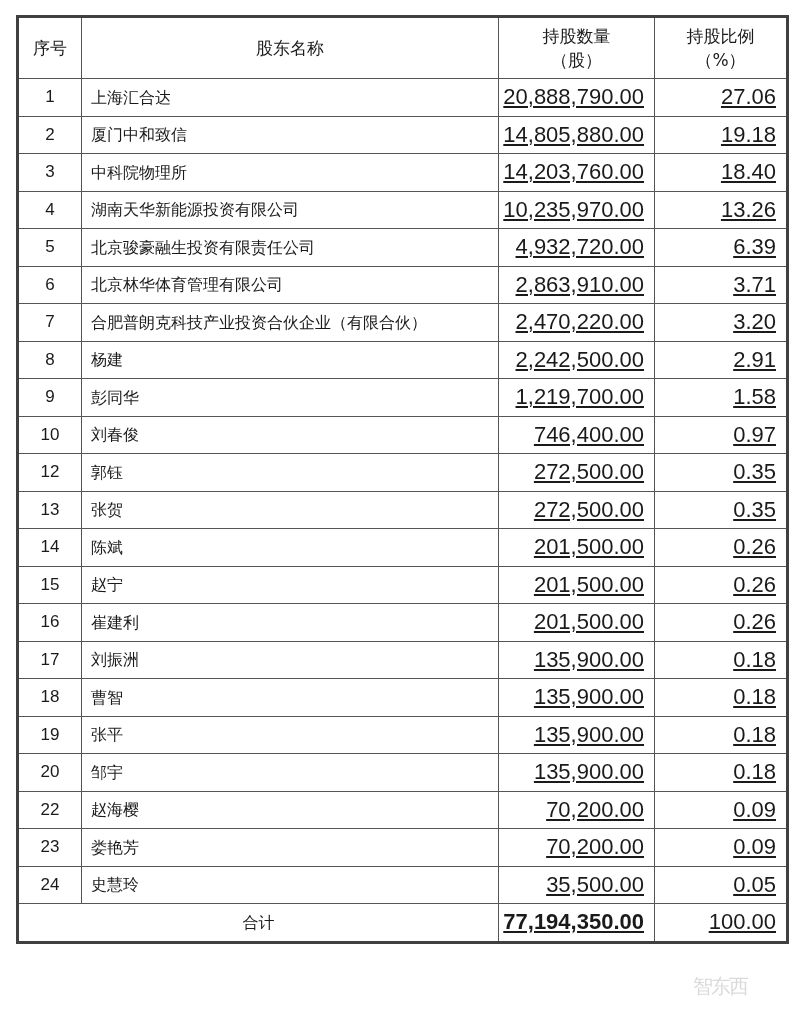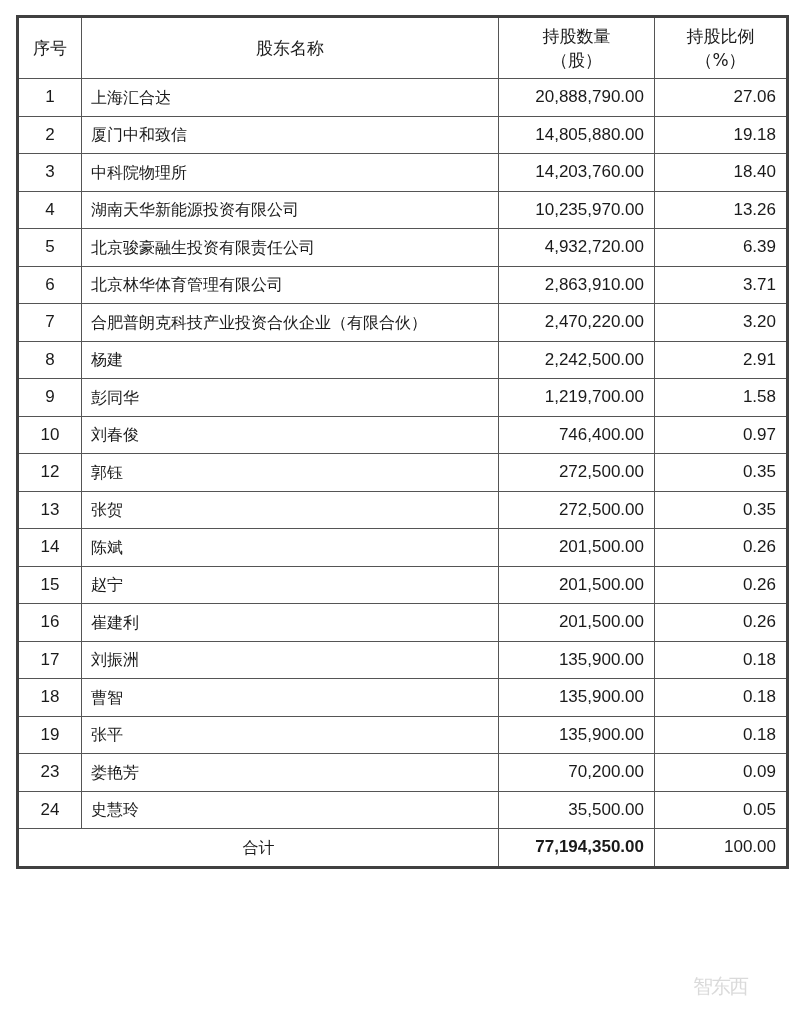--- a/index.html
+++ b/index.html
@@ -48,21 +48,22 @@
   }
   thead th .line { display: block; }
   thead th .line2 { margin-top: 4px; }
   tbody td { height: 36.5px; }
   td.no { text-align: center; font-family: "Liberation Sans", sans-serif; font-size: 17px; }
   td.name { text-align: left; padding-left: 9px; }
   td.qty, td.pct {
     text-align: right;
     padding-right: 10px;
     font-family: "Liberation Sans", sans-serif;
-    font-size: 17px;
+    font-size: 22px;
+    text-decoration: underline;
   }
   tfoot td { height: 37px; }
   tfoot td.total-label { text-align: center; font-size: 16px; }
   tfoot td.qty { font-weight: bold; }
   .watermark {
     position: absolute;
     left: 693px;
     top: 973px;
     width: 90px;
     height: 40px;
@@ -201,20 +202,32 @@
           <td class="qty">135,900.00</td>
           <td class="pct">0.18</td>
         </tr>
         <tr>
           <td class="no">19</td>
           <td class="name">张平</td>
           <td class="qty">135,900.00</td>
           <td class="pct">0.18</td>
         </tr>
         <tr>
+          <td class="no">20</td>
+          <td class="name">邹宇</td>
+          <td class="qty">135,900.00</td>
+          <td class="pct">0.18</td>
+        </tr>
+        <tr>
+          <td class="no">22</td>
+          <td class="name">赵海樱</td>
+          <td class="qty">70,200.00</td>
+          <td class="pct">0.09</td>
+        </tr>
+        <tr>
           <td class="no">23</td>
           <td class="name">娄艳芳</td>
           <td class="qty">70,200.00</td>
           <td class="pct">0.09</td>
         </tr>
         <tr>
           <td class="no">24</td>
           <td class="name">史慧玲</td>
           <td class="qty">35,500.00</td>
           <td class="pct">0.05</td>

